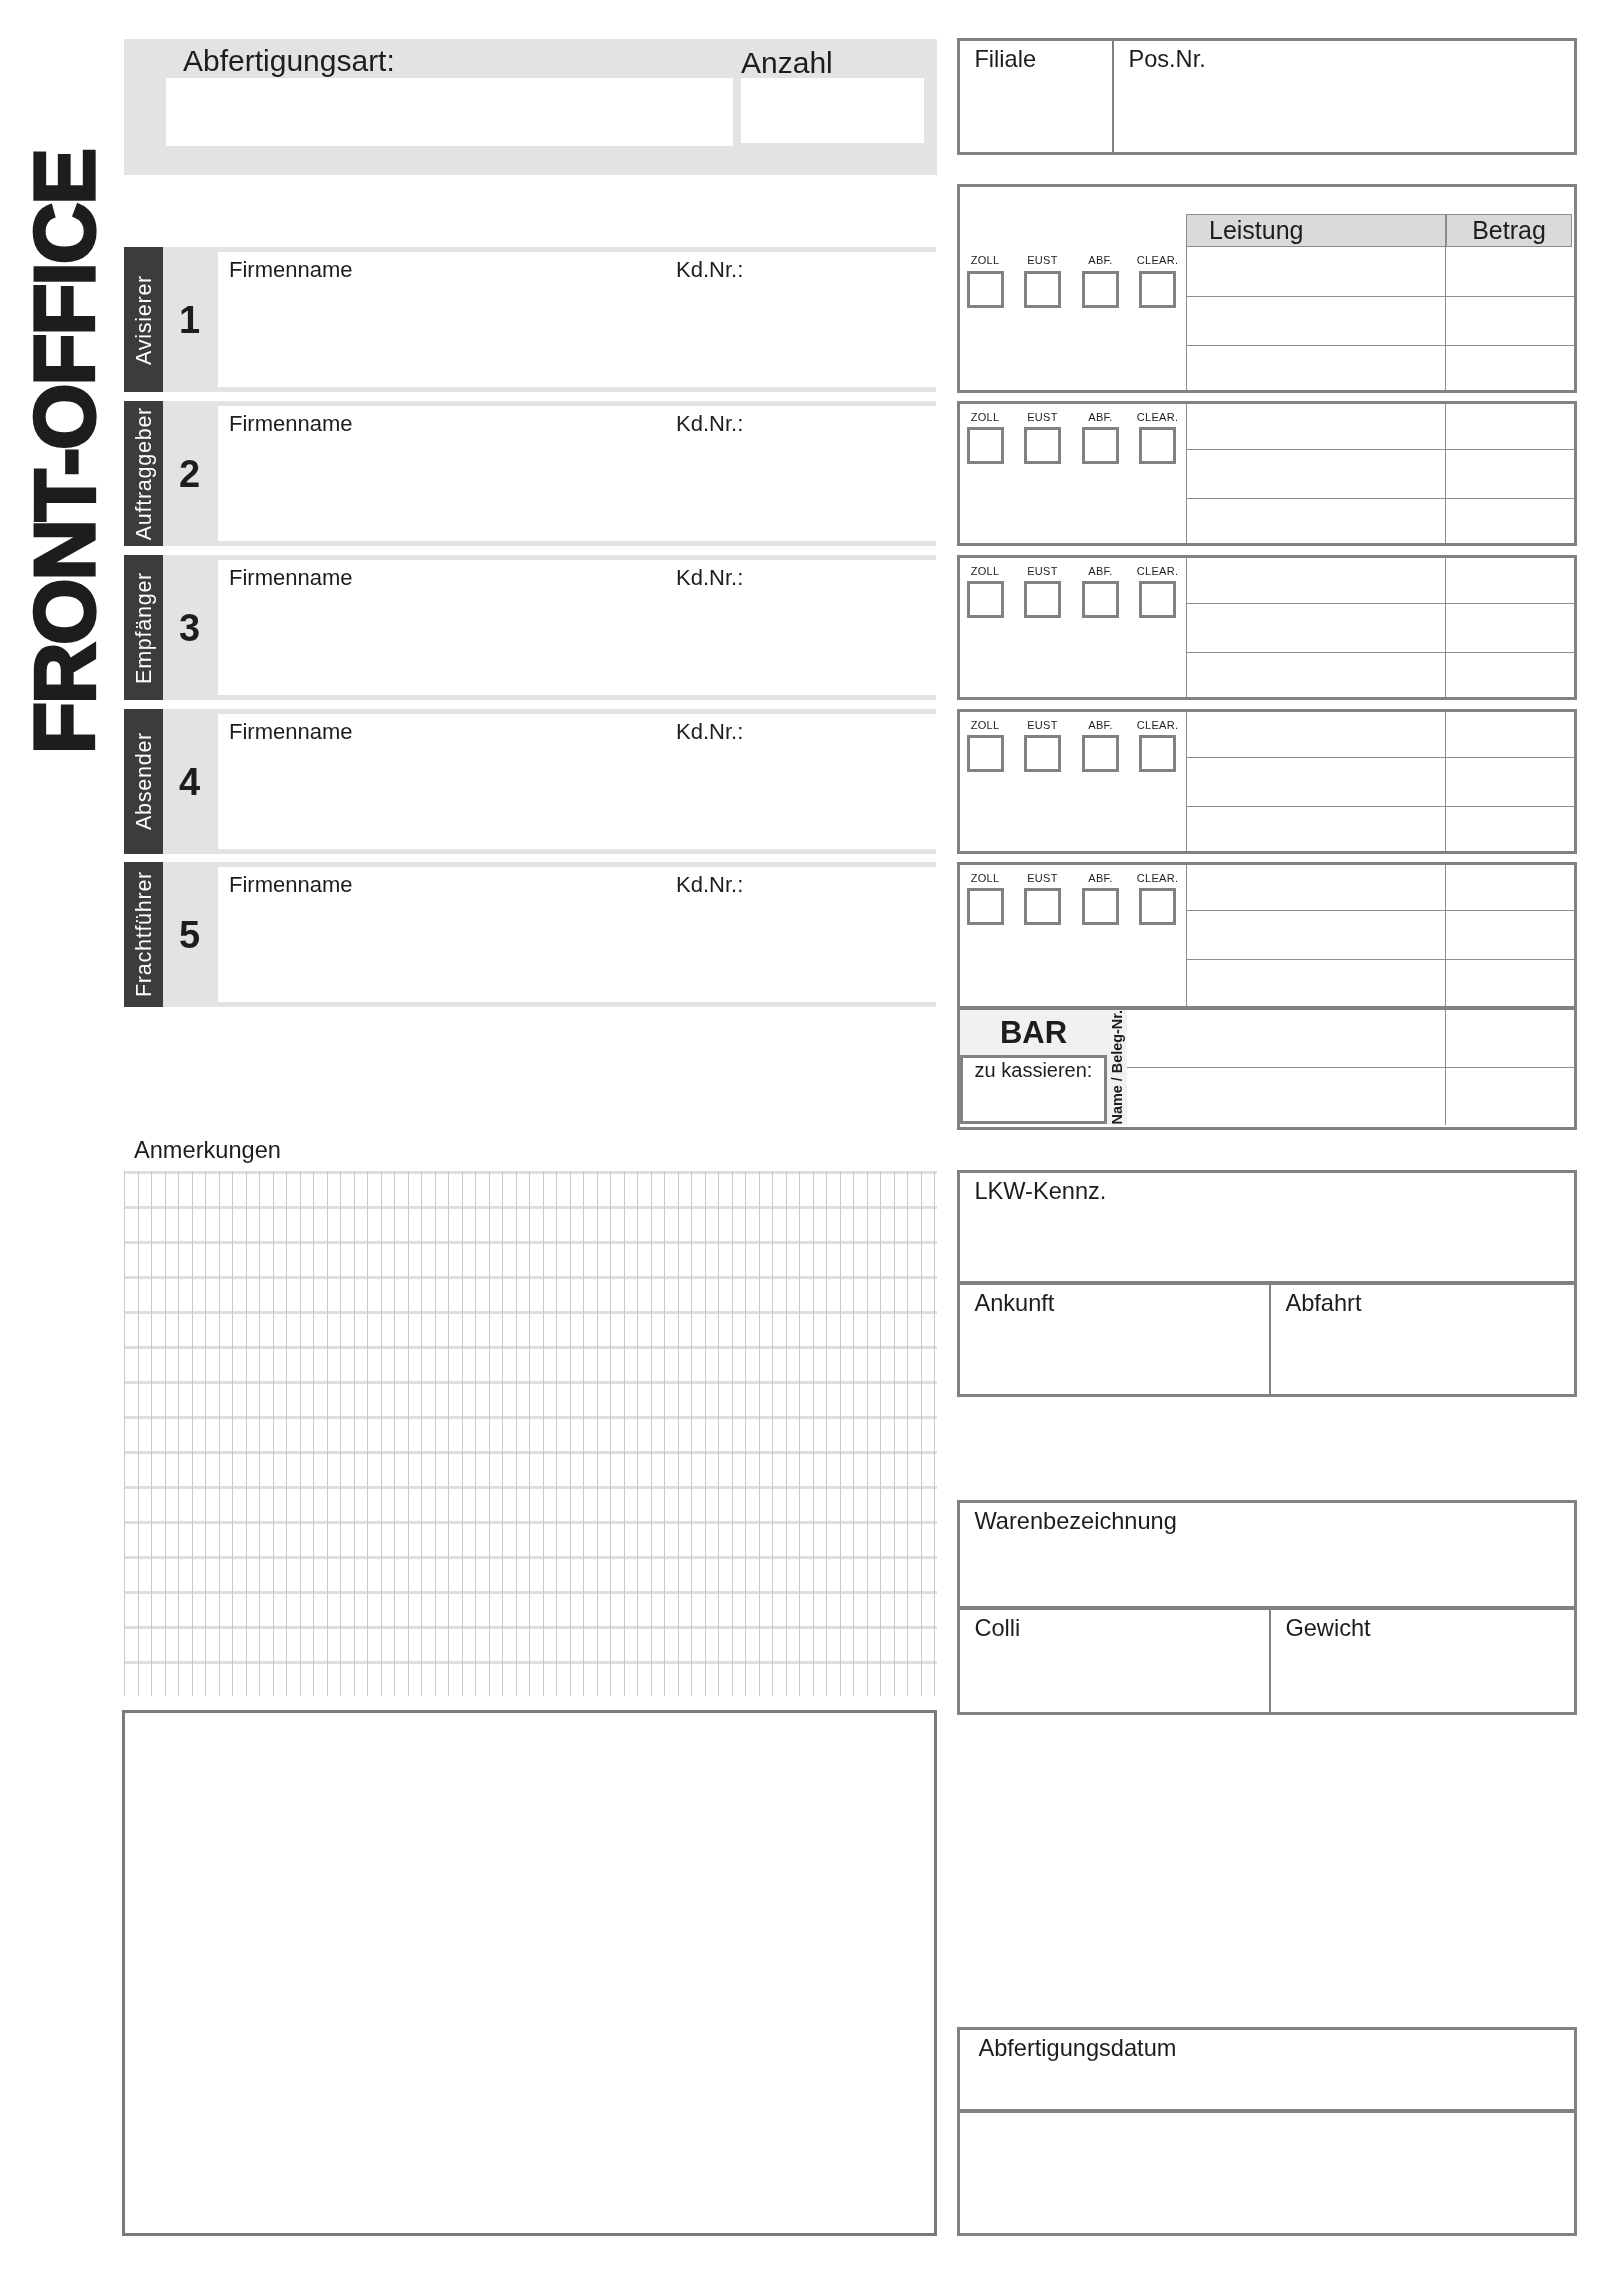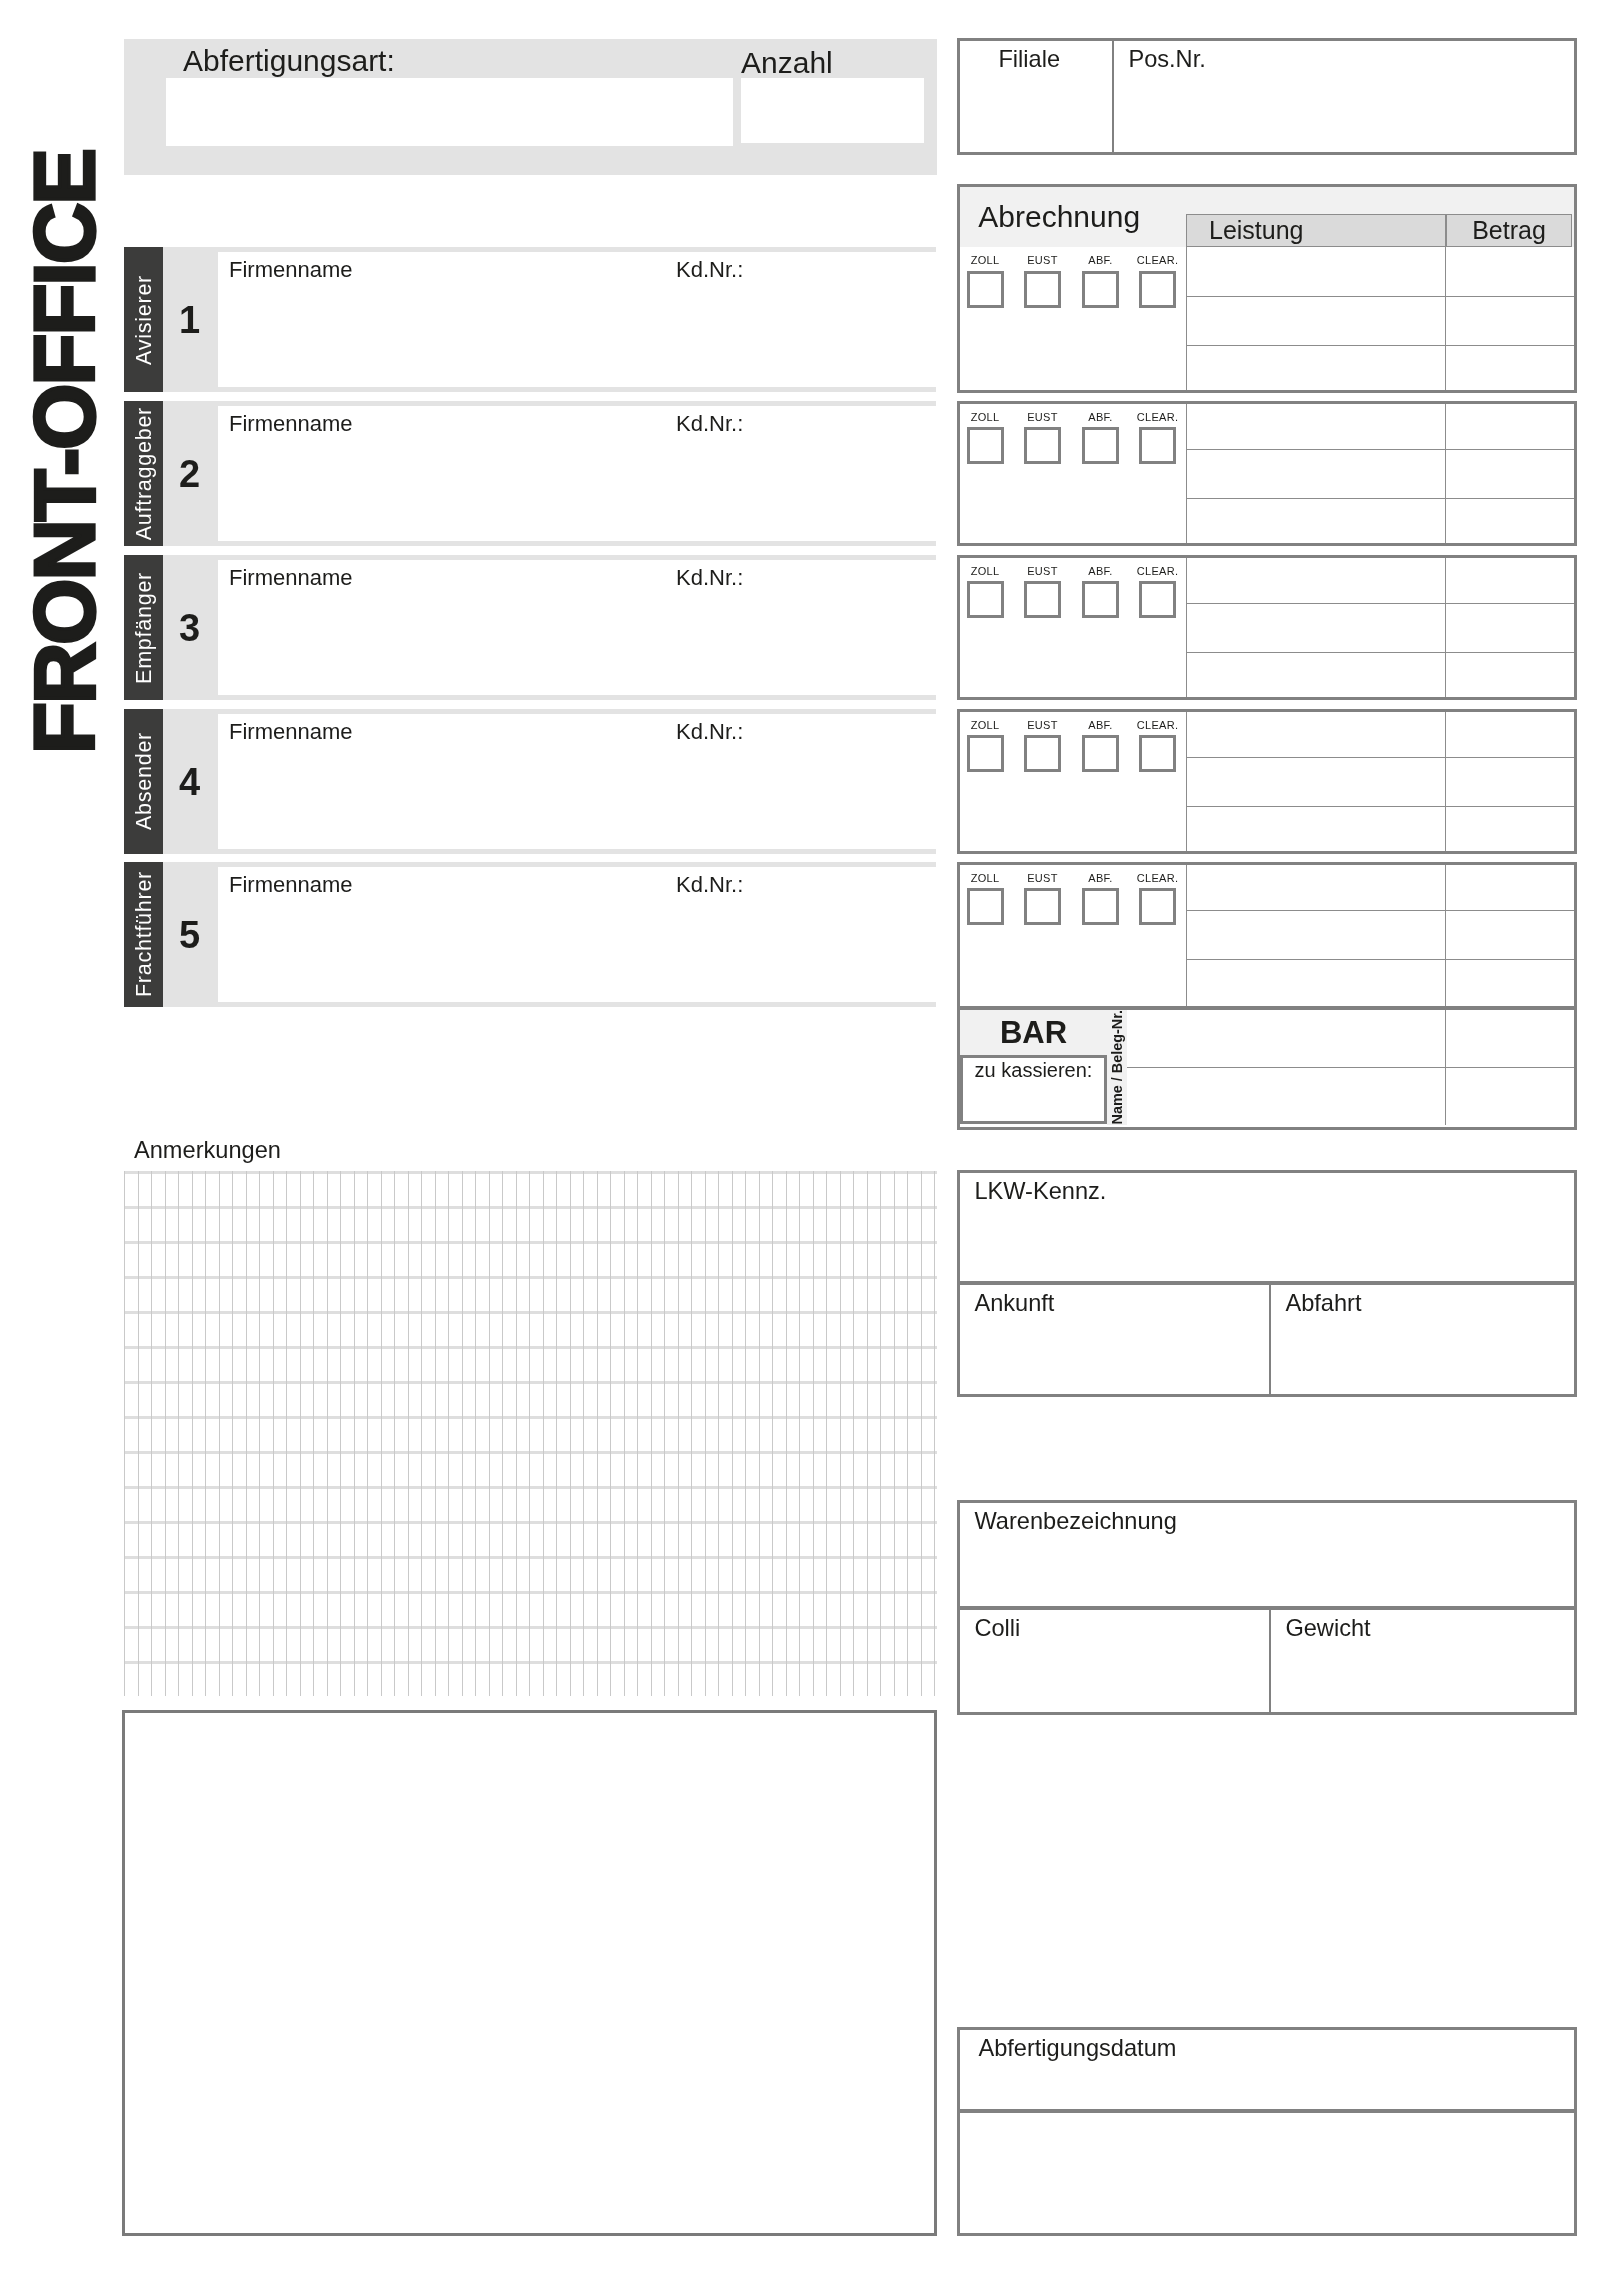--- a/index.html
+++ b/index.html
@@ -76,21 +76,21 @@
   <div class="abs logo">FRONT-OFFICE</div>
 
   <div class="abs topband">
     <div class="abs lbl46" style="left:59px;top:5.2px;">Abfertigungsart:</div>
     <div class="abs whitebox" style="left:42px;top:39px;width:567px;height:68px;"></div>
     <div class="abs lbl46" style="left:617px;top:6.5px;">Anzahl Tarifnr.:</div>
     <div class="abs whitebox" style="left:617px;top:39px;width:183px;height:65px;"></div>
   </div>
 
   <div class="abs bbox" style="left:957px;top:38px;width:620px;height:117px;">
-    <div class="abs" style="left:0;top:0;width:152px;height:100%;margin-left:24px;">
+    <div class="abs" style="left:0;top:0;width:152px;height:100%;">
       <span class="cell-label">Filiale</span>
     </div>
     <div class="abs vdiv" style="left:152px;top:0;height:100%;"></div>
     <div class="abs" style="left:154px;top:0;right:0;height:100%;">
       <span class="cell-label">Pos.Nr.</span>
     </div>
   </div>
 
   <div class="abs prow" style="top:247px;">
     <div class="abs pband"></div>
@@ -146,23 +146,20 @@
         <span class="vtext">Frachtführer</span>
       </div>
     <div class="abs pnum">5</div>
     <div class="abs pinput">
       <span class="abs lbl34" style="left:11px;top:4.6px;">Firmenname</span>
       <span class="abs lbl34" style="left:458px;top:4.6px;">Kd.Nr.:</span>
     </div>
   </div>
 
   <div class="abs blk" style="top:184px;height:209px;">
-    <div class="abs titlestrip">
-      <span class="lbl46">Abrechnung</span>
-    </div>
     <div class="abs hcell" style="left:226px;width:260px;padding-left:22px;">
         <span>Leistung</span>
       </div>
     <div class="abs hcell" style="left:486px;width:126px;justify-content:center;">
         <span>Betrag</span>
       </div>
     <div class="abs grid3 a" style="left:0;top:60px;right:0;bottom:0;"></div>
     <div class="abs" style="left:227px;top:60px;width:257px;bottom:0;"></div>
     <div class="abs" style="left:486px;top:60px;right:0;bottom:0;"></div>
     <div class="abs cbcol" style="left:6.5px;top:67px;">

